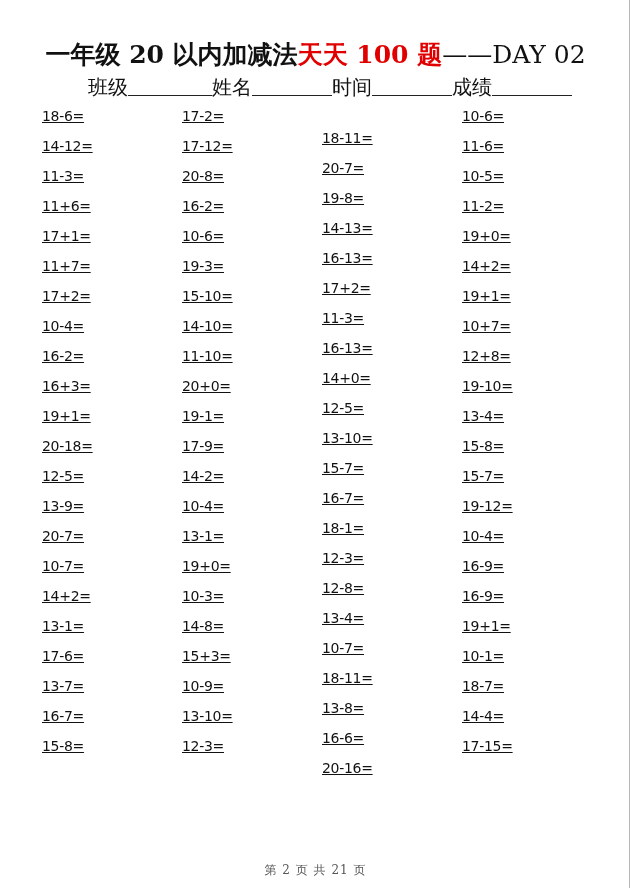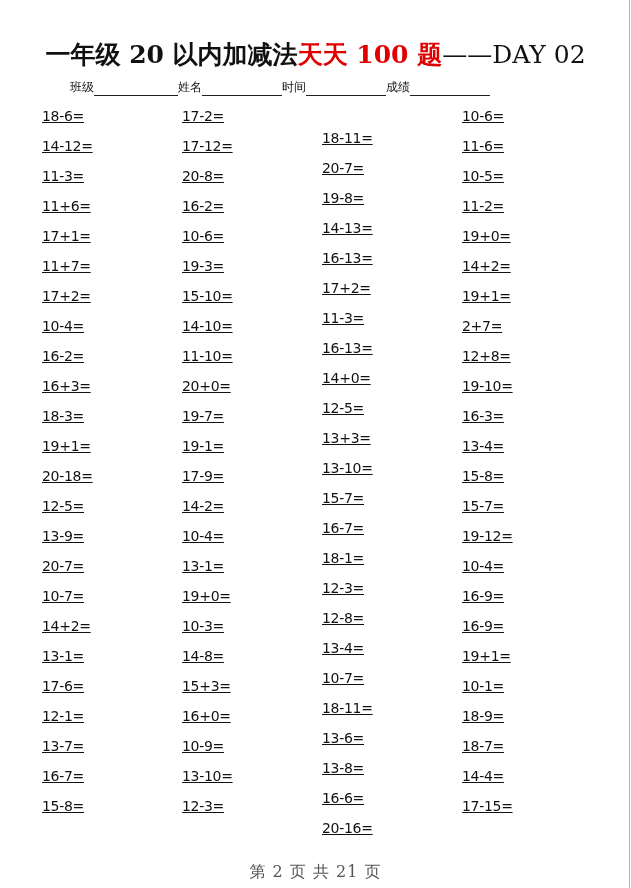--- a/index.html
+++ b/index.html
@@ -34,26 +34,26 @@
       font-weight: bold;
       letter-spacing: 0px;
       white-space: nowrap;
       line-height: 36px;
     }
     .title .black { color: #111111; }
     .title .red { color: #e00000; }
     .title .light { font-weight: normal; }
     .info-row {
       position: absolute;
-      left: 70px;
+      left: 88px;
       top: 76px;
       height: 20px;
       display: flex;
       align-items: flex-end;
-      font-size: 12px;
+      font-size: 20px;
       line-height: 18px;
       color: #111;
     }
     .info-label { white-space: nowrap; }
     .info-blank {
       display: inline-block;
       border-bottom: 1px solid #222;
       height: 16px;
       margin-right: 0px;
     }
@@ -84,21 +84,21 @@
     .cell:nth-child(1) { width: 143px; }
     .cell:nth-child(2) { width: 143px; }
     .cell:nth-child(3) { width: 143px; margin-top: 43px; }
     .footer {
       position: absolute;
       left: 0;
       width: 631px;
       top: 862px;
       text-align: center;
       font-family: "DejaVu Serif", "Liberation Serif", serif;
-      font-size: 16px;
+      font-size: 12px;
       color: #555;
       letter-spacing: 1px;
     }
   </style>
 </head>
 <body>
 
 <div class="right-border"></div>
 
 <div class="title">
@@ -156,41 +156,35 @@
     <div class="row">
       <div class="cell">17+2=</div>
       <div class="cell">15-10=</div>
       <div class="cell">11-3=</div>
       <div class="cell">19+1=</div>
     </div>
     <div class="row">
       <div class="cell">10-4=</div>
       <div class="cell">14-10=</div>
       <div class="cell">16-13=</div>
-      <div class="cell">2+7=</div>
+      <div class="cell">10+7=</div>
     </div>
     <div class="row">
       <div class="cell">16-2=</div>
       <div class="cell">11-10=</div>
       <div class="cell">14+0=</div>
       <div class="cell">12+8=</div>
     </div>
     <div class="row">
       <div class="cell">16+3=</div>
       <div class="cell">20+0=</div>
       <div class="cell">12-5=</div>
       <div class="cell">19-10=</div>
     </div>
     <div class="row">
-      <div class="cell">18-3=</div>
-      <div class="cell">19-7=</div>
-      <div class="cell">13+3=</div>
-      <div class="cell">16-3=</div>
-    </div>
-    <div class="row">
       <div class="cell">19+1=</div>
       <div class="cell">19-1=</div>
       <div class="cell">13-10=</div>
       <div class="cell">13-4=</div>
     </div>
     <div class="row">
       <div class="cell">20-18=</div>
       <div class="cell">17-9=</div>
       <div class="cell">15-7=</div>
       <div class="cell">15-8=</div>
@@ -231,26 +225,20 @@
       <div class="cell">10-7=</div>
       <div class="cell">19+1=</div>
     </div>
     <div class="row">
       <div class="cell">17-6=</div>
       <div class="cell">15+3=</div>
       <div class="cell">18-11=</div>
       <div class="cell">10-1=</div>
     </div>
     <div class="row">
-      <div class="cell">12-1=</div>
-      <div class="cell">16+0=</div>
-      <div class="cell">13-6=</div>
-      <div class="cell">18-9=</div>
-    </div>
-    <div class="row">
       <div class="cell">13-7=</div>
       <div class="cell">10-9=</div>
       <div class="cell">13-8=</div>
       <div class="cell">18-7=</div>
     </div>
     <div class="row">
       <div class="cell">16-7=</div>
       <div class="cell">13-10=</div>
       <div class="cell">16-6=</div>
       <div class="cell">14-4=</div>

